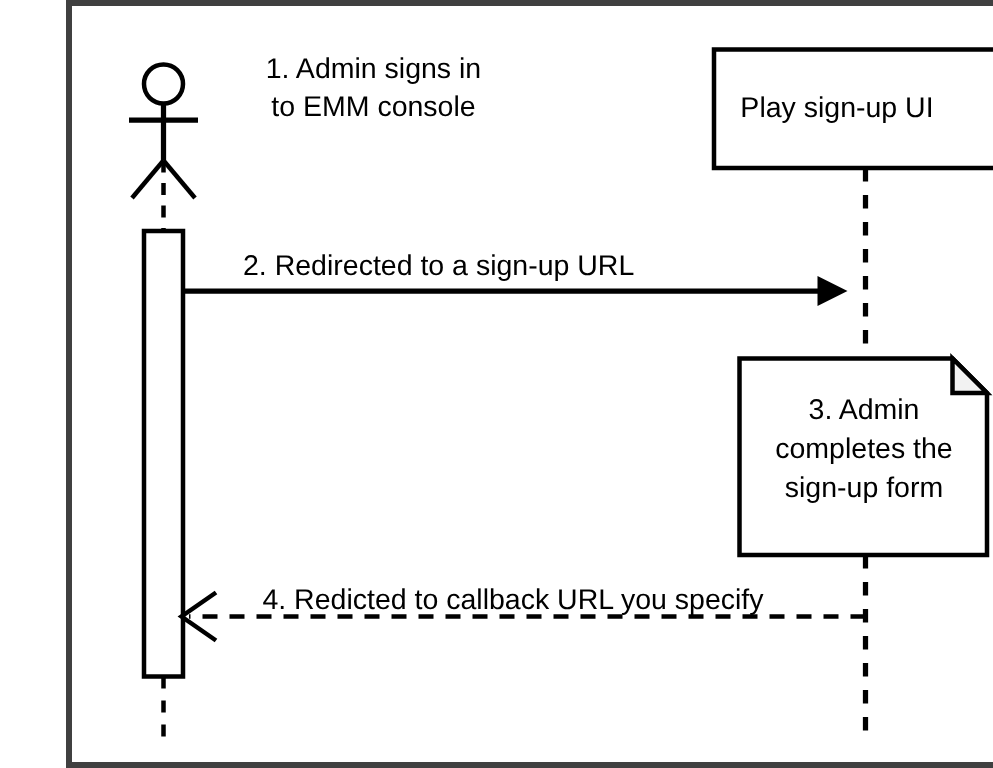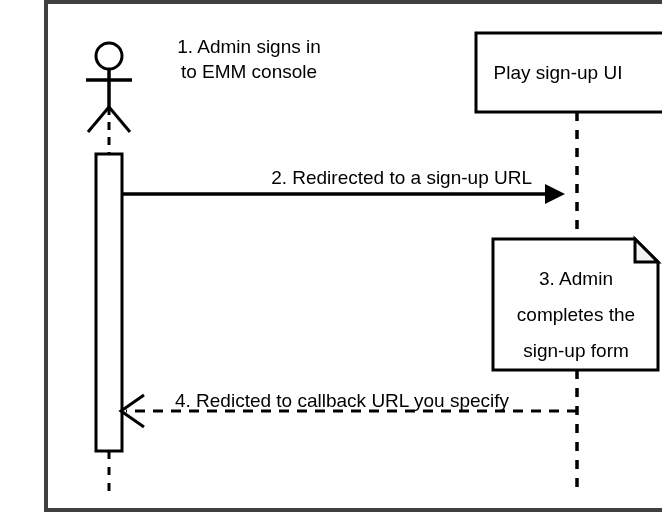--- a/index.html
+++ b/index.html
@@ -40,37 +40,37 @@
     width: 210px;
     text-align: center;
   }
   #participant-label {
     left: 428px;
     top: 56px;
     width: 164px;
     text-align: center;
   }
   #msg2-label {
-    left: 124px;
+    left: 114px;
     top: 161px;
     width: 360px;
-    text-align: right;
+    text-align: left;
   }
   #msg4-label {
     left: 94px;
     top: 384px;
     width: 400px;
     text-align: center;
   }
   #note-text {
     left: 446px;
     top: 257px;
     width: 164px;
     text-align: center;
-    line-height: 36px;
+    line-height: 26px;
   }
 </style>
 </head>
 <body>
 
 <div id="canvas">
 
   <svg id="diagram-svg" viewBox="0 0 662 512" xmlns="http://www.w3.org/2000/svg">
 
     <g>

